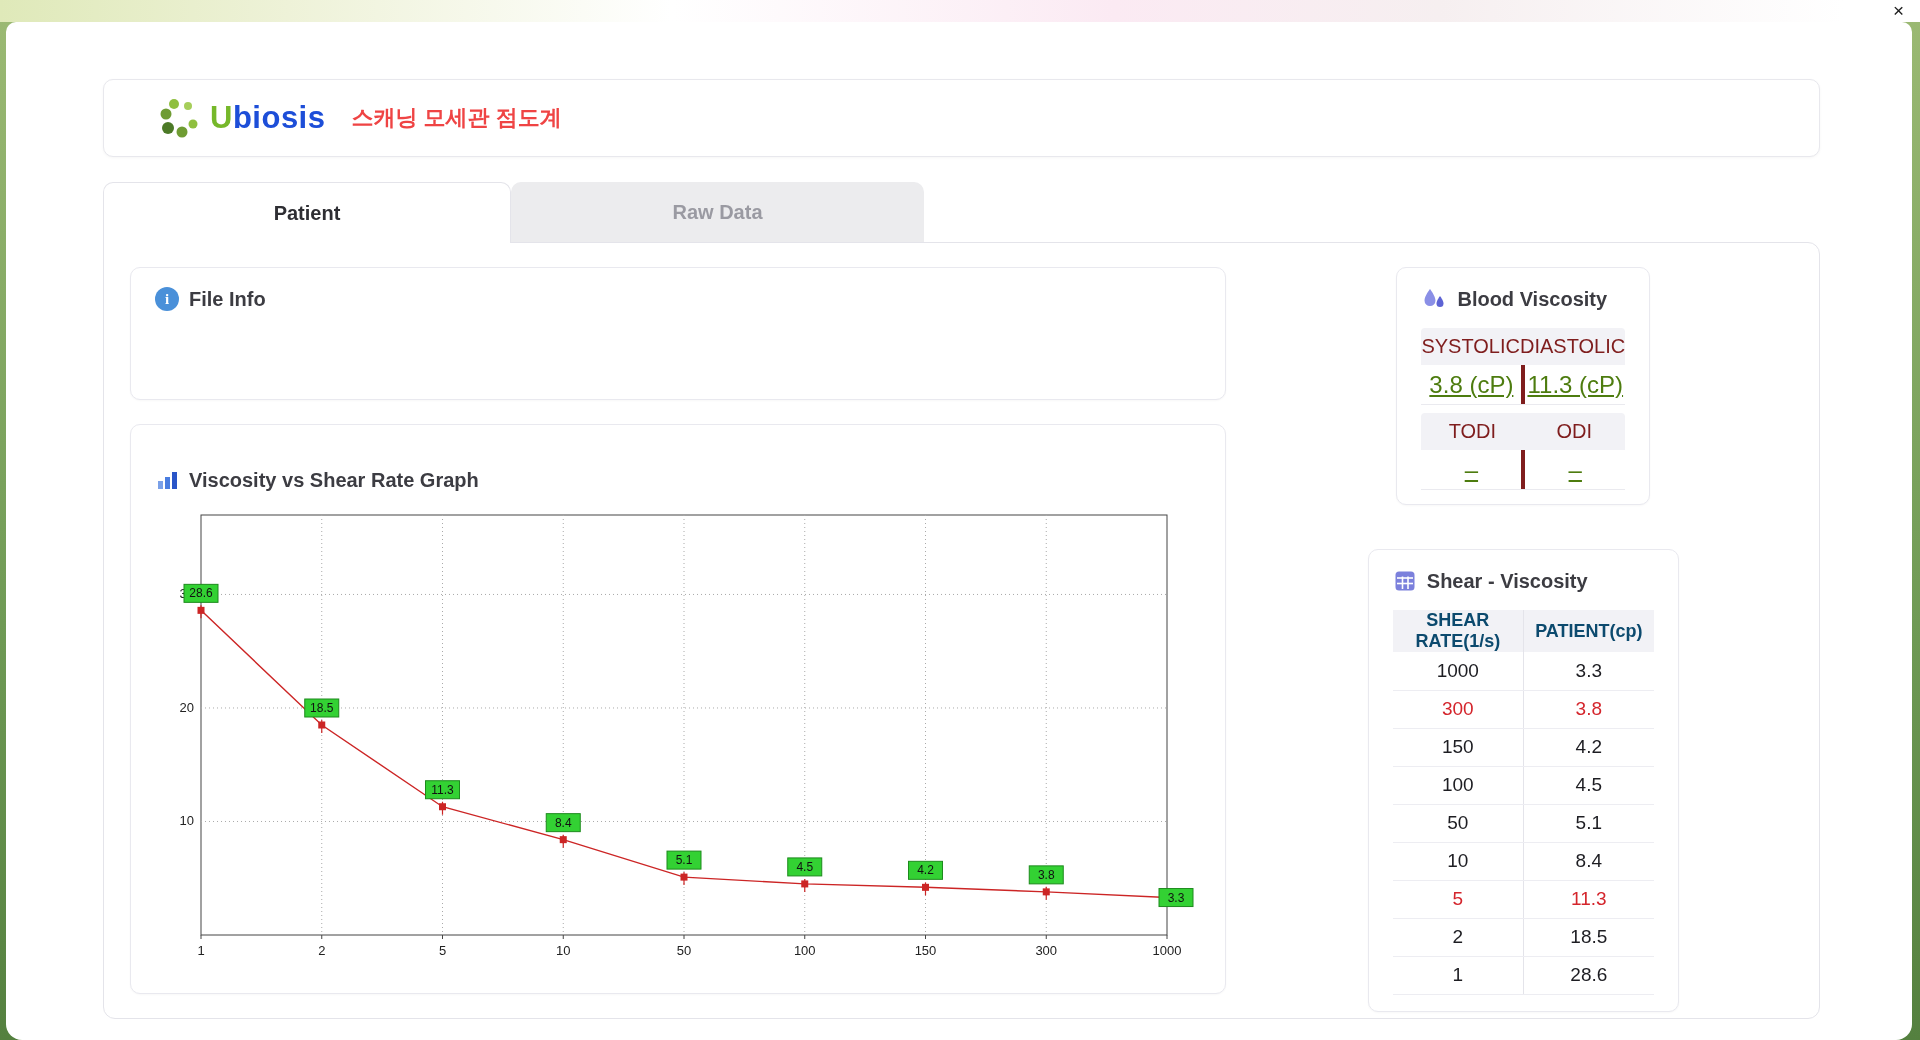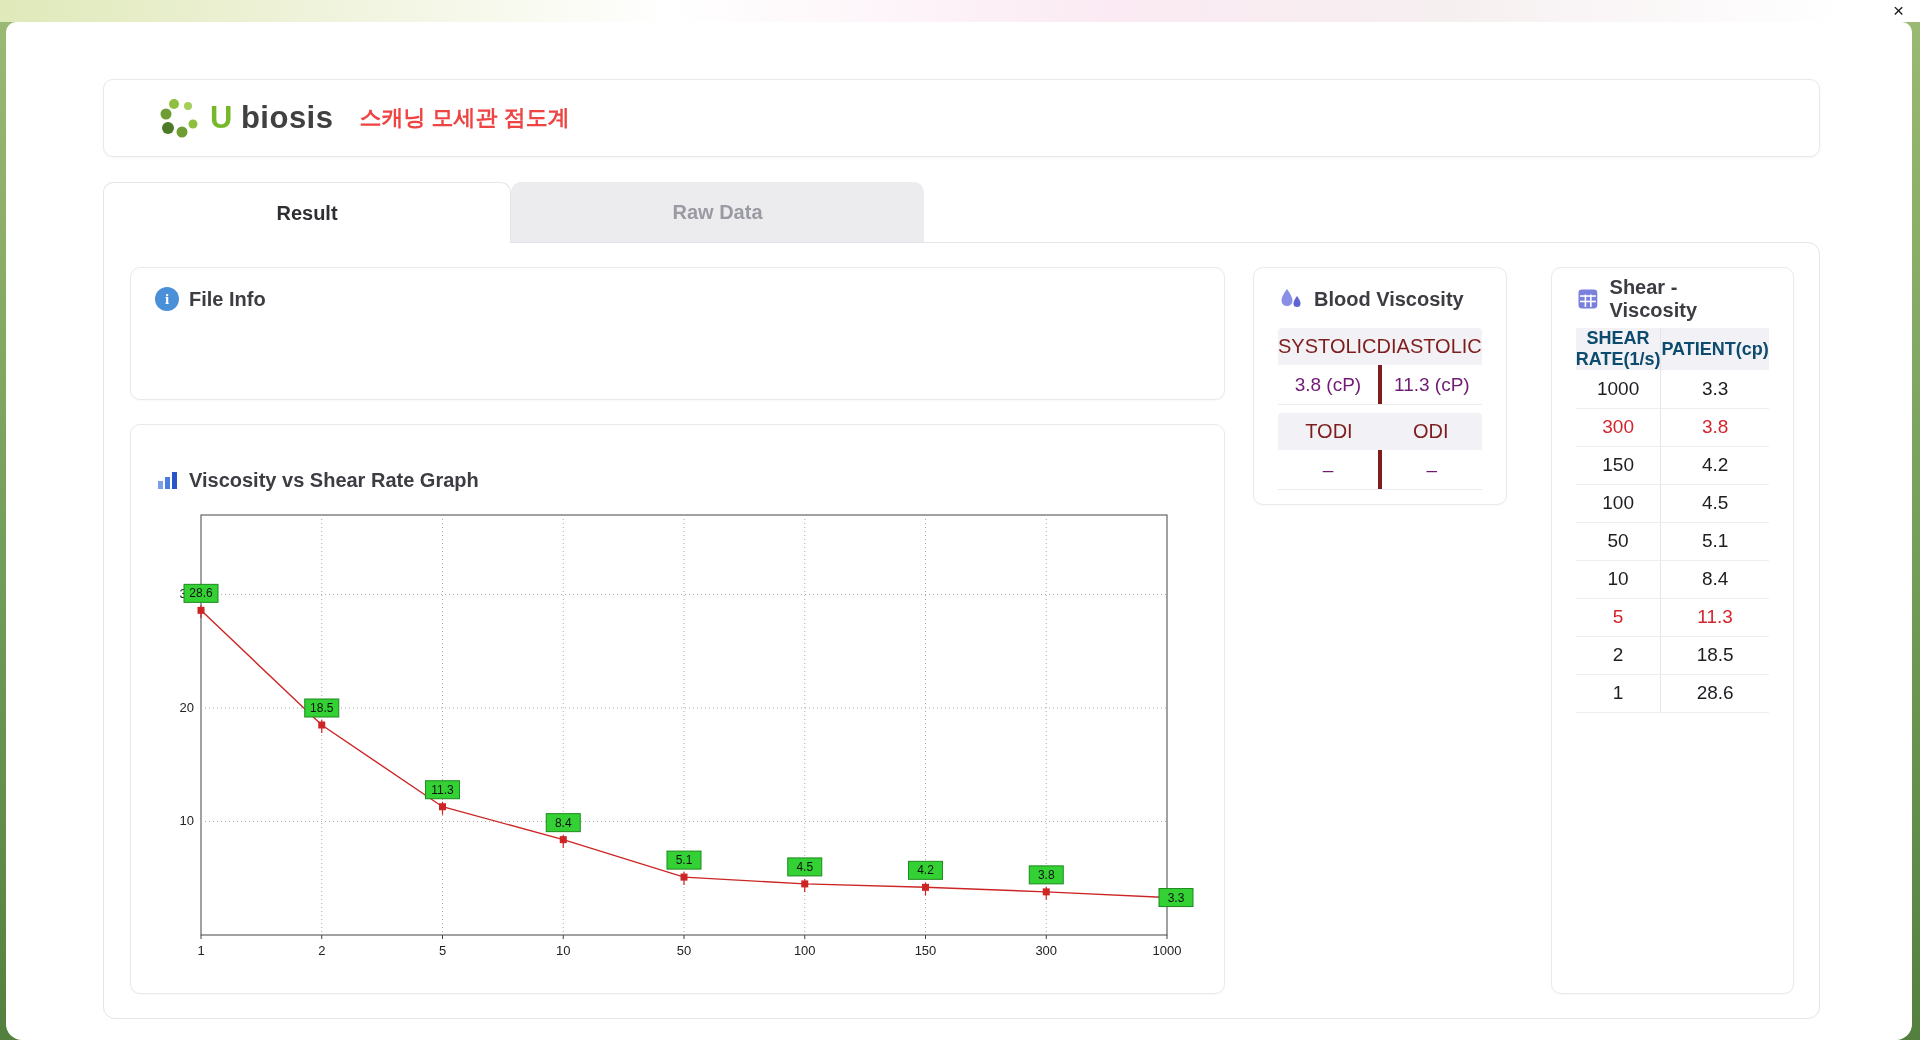--- a/index.html
+++ b/index.html
@@ -17,37 +17,37 @@
 
   .content { padding:57px 0 0 97px; width:1814px; }
 
   
   .header-card { width:1717px; height:78px; border:1px solid #e8e8ed; border-radius:10px;
     background:#fff; display:flex; align-items:center; padding-left:54px;
     box-shadow:0 1px 3px rgba(0,0,0,.04); }
   .logo { display:flex; align-items:center; gap:8px; }
   .logo-text { font-size:31px; font-weight:bold; letter-spacing:.5px; }
   .logo-text .u { color:#76b82a; }
-  .logo-text .rest { color:#404040;margin-left:8px; }
+  .logo-text .rest { color:#1d4ed8; }
   .app-title { margin-left:26px; font-size:22px; font-weight:700; color:#ef4444; }
 
   
   .tabs { display:flex; margin-top:25px; height:60px; position:relative; z-index:2; }
   .tab { width:408px; display:flex; align-items:center; justify-content:center;
     font-size:20px; font-weight:700; border-radius:10px 10px 0 0; cursor:pointer; }
   .tab.active { background:#fff; border:1px solid #e4e4ea; border-bottom:none;
     color:#2e2e33; height:61px; margin-bottom:-1px; }
   .tab.inactive { width:413px; background:#ececee; color:#9a9aa2; }
 
   
   .panel { width:1717px; height:777px; border:1px solid #e4e4ea;
     border-radius:0 12px 12px 12px; background:#fff; padding:24px 26px;
     display:flex; gap:28px; position:relative; z-index:1; }
   .col-left { width:1097px; display:flex; flex-direction:column; gap:24px; }
-  .col-right { width:540px; display:flex; gap:44px; }
+  .col-right { width:540px; display:flex; flex-direction:column; gap:44px;align-items:center; }
 
   .card { border:1px solid #e9e9ef; border-radius:10px; background:#fff;
     padding:16px 24px; box-shadow:0 1px 2px rgba(0,0,0,.03); }
   .card-title { display:flex; align-items:center; gap:10px; font-size:20px;
     font-weight:700; color:#3c3c42; height:30px; margin-bottom:14px; }
 
   
   .info-icon { width:24px; height:24px; border-radius:50%; background:#4a90d9;
     color:#fff; font-size:15px; font-weight:bold; display:flex; align-items:center;
     justify-content:center; font-family:"Liberation Serif", serif; }
@@ -65,21 +65,21 @@
   .graph-card .card-title { margin-bottom:8px;margin-top:24px; }
 
   
   .bv-card { height:238px; }
   .bv-row { display:flex; }
   .bv-row.head { background:#f2f2f6; height:37px; border-radius:4px 4px 0 0; }
   .bv-row.head.second { margin-top:8px; }
   .bv-cell { flex:1; display:flex; align-items:center; justify-content:center; }
   .bv-row.head .bv-cell { font-size:20px; color:#7f1d1d; }
   .bv-row.vals { height:40px; border-bottom:1px solid #eaeaef; }
-  .bv-row.vals .bv-cell { font-size:19px; color:#701a75; }
+  .bv-row.vals .bv-cell { font-size:24px; color:#4d7c0f;text-decoration:underline; }
   .bv-row.vals .bv-cell + .bv-cell { border-left:4px solid #7f1d1d; }
 
   
   .shear-card { flex:1; }
   table.shear { width:100%; border-collapse:collapse; margin-top:12px; }
   table.shear th { background:#f2f2f6; height:38px; font-size:18px; color:#0c4a6e;
     font-weight:600; text-align:center; }
   table.shear td { height:38px; font-size:19px; color:#1d1d22; text-align:center;
     border-bottom:1px solid #ededf2; }
   table.shear th:first-child, table.shear td:first-child { border-right:1px solid #e4e4ea; width:50%; }
@@ -106,21 +106,21 @@
           <circle cx="8" cy="18" r="5.5" fill="#6f9c33"></circle>
           <circle cx="16" cy="8" r="5" fill="#8fbf3f"></circle>
           <circle cx="30" cy="10" r="4" fill="#a6ce5a"></circle>
         </svg>
         <div class="logo-text"><span class="u">U</span><span class="rest">biosis</span></div>
       </div>
       <div class="app-title">스캐닝 모세관 점도계</div>
     </div>
 
     <div class="tabs">
-      <div class="tab active">Result</div>
+      <div class="tab active">Patient</div>
       <div class="tab inactive">Raw Data</div>
     </div>
 
     <div class="panel">
 
       <div class="col-left">
 
         <div class="card file-info-card">
           <div class="card-title">
             <span class="info-icon">i</span>

